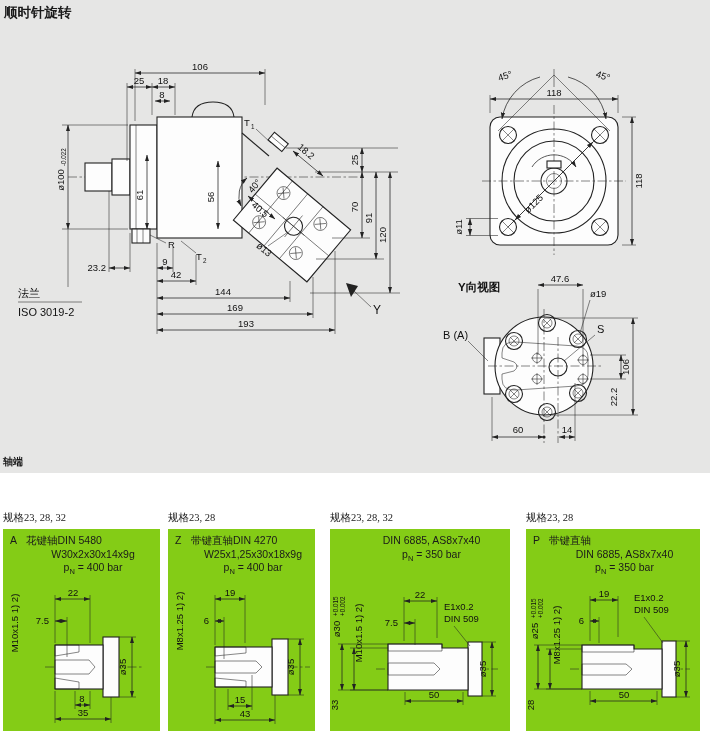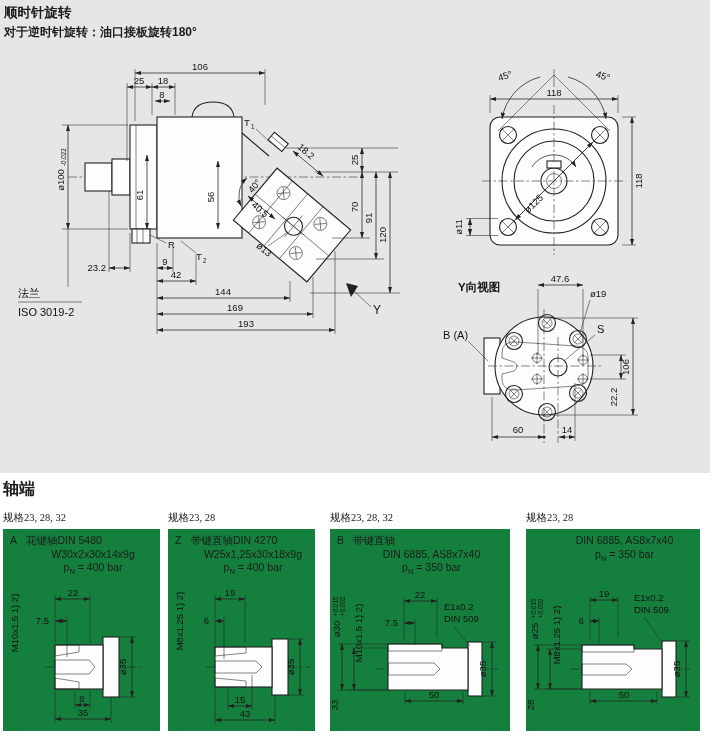--- a/index.html
+++ b/index.html
@@ -12,24 +12,24 @@
   svg .o{fill:#fdfdfd;stroke:#222;stroke-width:1.1;}
   svg .l{stroke:#222;stroke-width:1.1;fill:none;}
   svg .t{stroke:#222;stroke-width:.55;fill:none;}
   svg .dm{stroke:#222;stroke-width:.75;fill:none;}
   svg .cl{stroke:#222;stroke-width:.55;fill:none;stroke-dasharray:9 2.5 2.5 2.5;}
   svg text{font-family:"Liberation Sans",sans-serif;font-size:9.5px;fill:#111;}
   svg text.m{text-anchor:middle;}
   svg text.e{text-anchor:end;}
   svg text.s{font-size:6.3px;}
   svg text.cjk{font-size:11px;}
-  .shaft-section-heading{position:absolute;left:3px;top:479px;font-size:16px;font-weight:bold;}
+  .shaft-section-heading{position:absolute;left:3px;top:455px;font-size:10px;font-weight:bold;}
   .panel{position:absolute;top:511px;}
   .panel .spec{font-size:10.5px;height:18px;font-family:Liberation Serif, serif;}
-  .panel .box{background:#15803d;height:202px;position:relative;}
+  .panel .box{background:#84cc16;height:202px;position:relative;}
   .panel .hdr{padding:5px 0 0 7px;font-size:10.5px;line-height:1.3;}
   .panel .hdr .l1 .code{display:inline-block;width:16px;}
   .panel .hdr .l2,.panel .hdr .l3{padding-left:16px;text-align:center;}
   .panel .hdr sub{font-size:7.5px;}
   .panel svg{position:absolute;left:0;top:56px;}
 </style>
 </head>
 <body>
 
 <svg width="0" height="0">
@@ -39,21 +39,20 @@
     </marker>
     <pattern id="hx" width="4.5" height="4.5" patternUnits="userSpaceOnUse" patternTransform="rotate(45)">
       <rect width="4.5" height="4.5" fill="#f2f2f1"></rect>
       <line x1="0" y1="0" x2="0" y2="4.5" stroke="#555" stroke-width="0.9"></line>
     </pattern>
   </defs>
 </svg>
 
 <div class="top-section">
   <div class="page-title">顺时针旋转</div>
-  <div class="page-subtitle">对于逆时针旋转：油口接板旋转180°</div>
 </div>
 
 <svg style="left:10px;top:55px" width="430" height="400" viewBox="0 0 430 400">
   <g>
     <line class="cl" x1="58" y1="122" x2="348" y2="122"></line>
     <rect class="o" x="75" y="108" width="27" height="28"></rect>
     <rect class="o" x="102" y="104" width="18" height="36"></rect>
     <rect class="o" x="120" y="70" width="27" height="104"></rect>
     <line class="t" x1="126" y1="70" x2="126" y2="174"></line>
     <rect class="o" x="147" y="62" width="85" height="121"></rect>
@@ -438,21 +437,20 @@
       <line class="dm" x1="47" y1="135" x2="107" y2="135" marker-start="url(#ar)" marker-end="url(#ar)"></line>
       <text class="m" x="77" y="132">43</text>
     </svg>
   </div>
 </div>
 
 <div class="panel" style="left:330px;width:180px">
   <div class="spec">规格23, 28, 32</div>
   <div class="box">
     <div class="hdr">
-      <div class="l1"><span class="code">B</span><span>带键直轴</span></div>
       <div class="l2">DIN 6885, AS8x7x40</div>
       <div class="l3"><span>p</span><sub>N</sub> <span>= 350 bar</span></div>
     </div>
     <svg width="180" height="146" viewBox="0 0 180 146">
       <line class="cl" x1="46" y1="84" x2="168" y2="84"></line>
       <rect class="o" x="138" y="57" width="14" height="54"></rect>
       <path class="o" d="M58,59 L112,59 L112,63 L138,63 L138,105 L58,105 Z"></path>
       <polygon points="58,59 112,59 112,66 58,66" fill="url(#hx)" class="t"></polygon>
       <path d="M58,78 L104,78 L110,84 L104,90 L58,90 Z" fill="url(#hx)" class="t"></path>
       <g transform="translate(10,44) rotate(-90)">
@@ -493,20 +491,21 @@
       <line class="dm" x1="75" y1="116" x2="133" y2="116" marker-start="url(#ar)" marker-end="url(#ar)"></line>
       <text class="m" x="104" y="113">50</text>
     </svg>
   </div>
 </div>
 
 <div class="panel" style="left:526px;width:174px">
   <div class="spec">规格23, 28</div>
   <div class="box">
     <div class="hdr">
+      <div class="l1"><span class="code">P</span><span>带键直轴</span></div>
       <div class="l2">DIN 6885, AS8x7x40</div>
       <div class="l3"><span>p</span><sub>N</sub> <span>= 350 bar</span></div>
     </div>
     <svg width="174" height="146" viewBox="0 0 174 146">
       <line class="cl" x1="44" y1="84" x2="164" y2="84"></line>
       <rect class="o" x="136" y="56" width="14" height="56"></rect>
       <path class="o" d="M56,60 L108,60 L108,64 L136,64 L136,104 L56,104 Z"></path>
       <polygon points="56,60 108,60 108,67 56,67" fill="url(#hx)" class="t"></polygon>
       <path d="M56,79 L100,79 L106,84 L100,90 L56,90 Z" fill="url(#hx)" class="t"></path>
       <g transform="translate(12,46) rotate(-90)">

